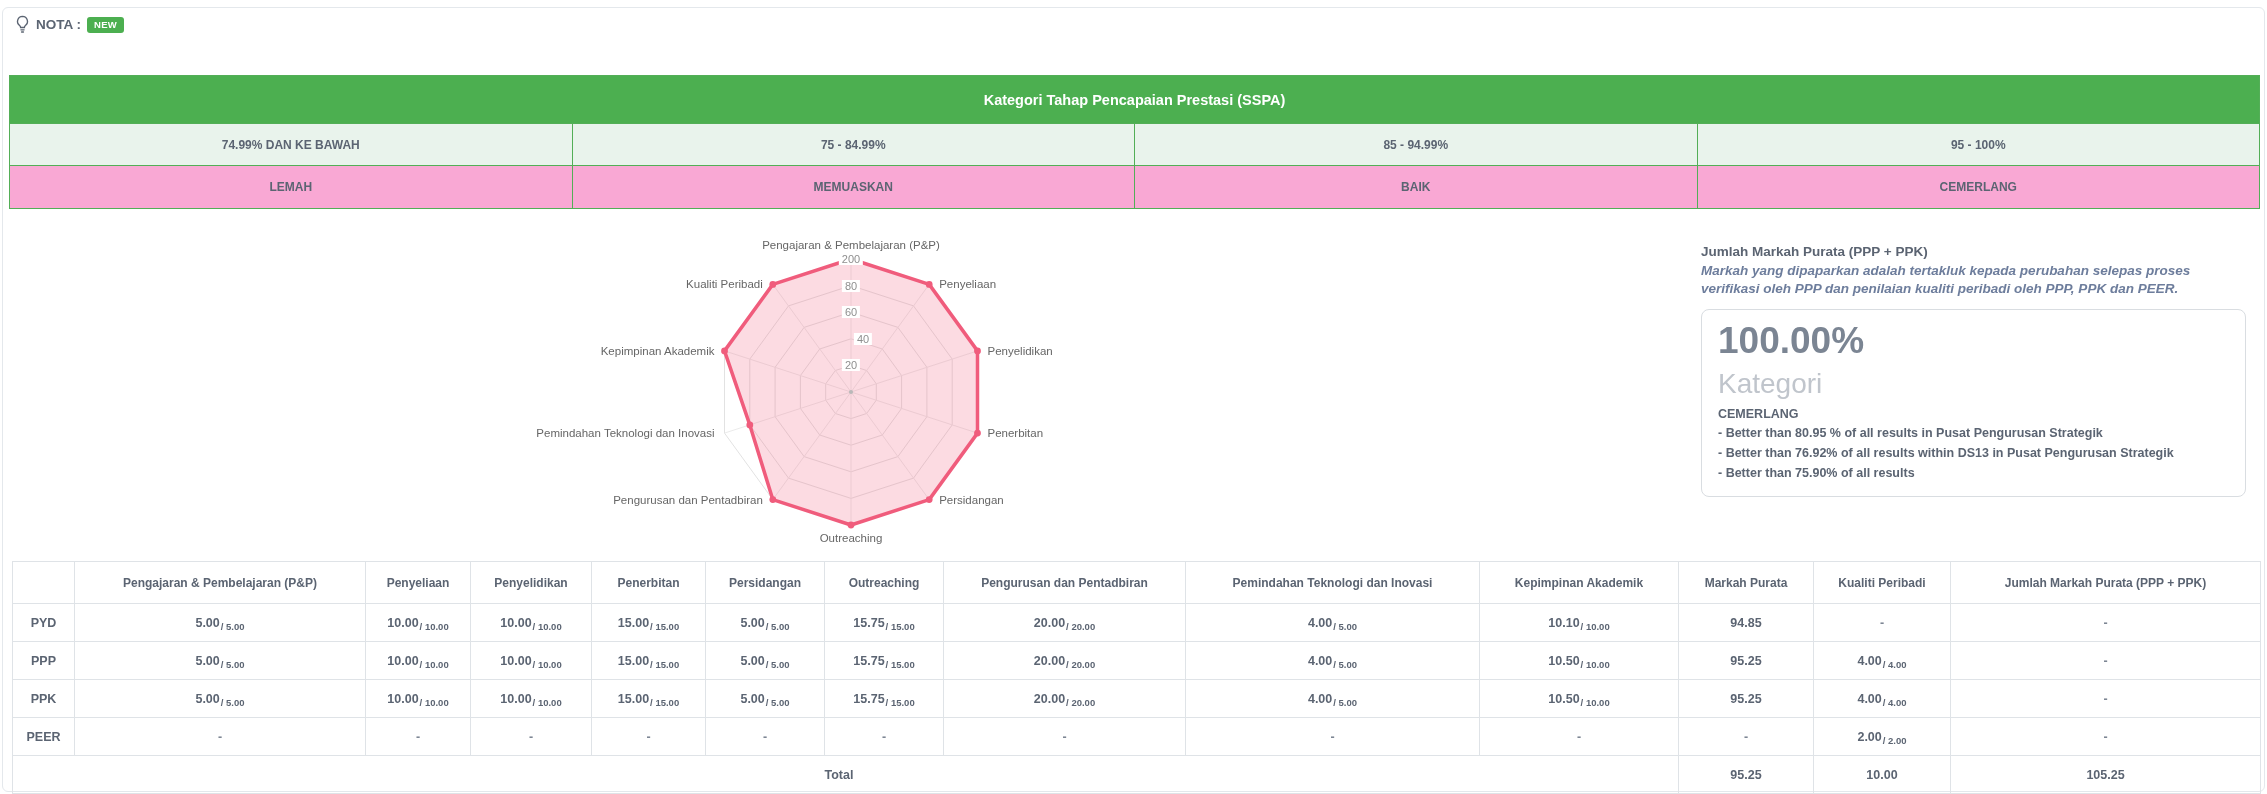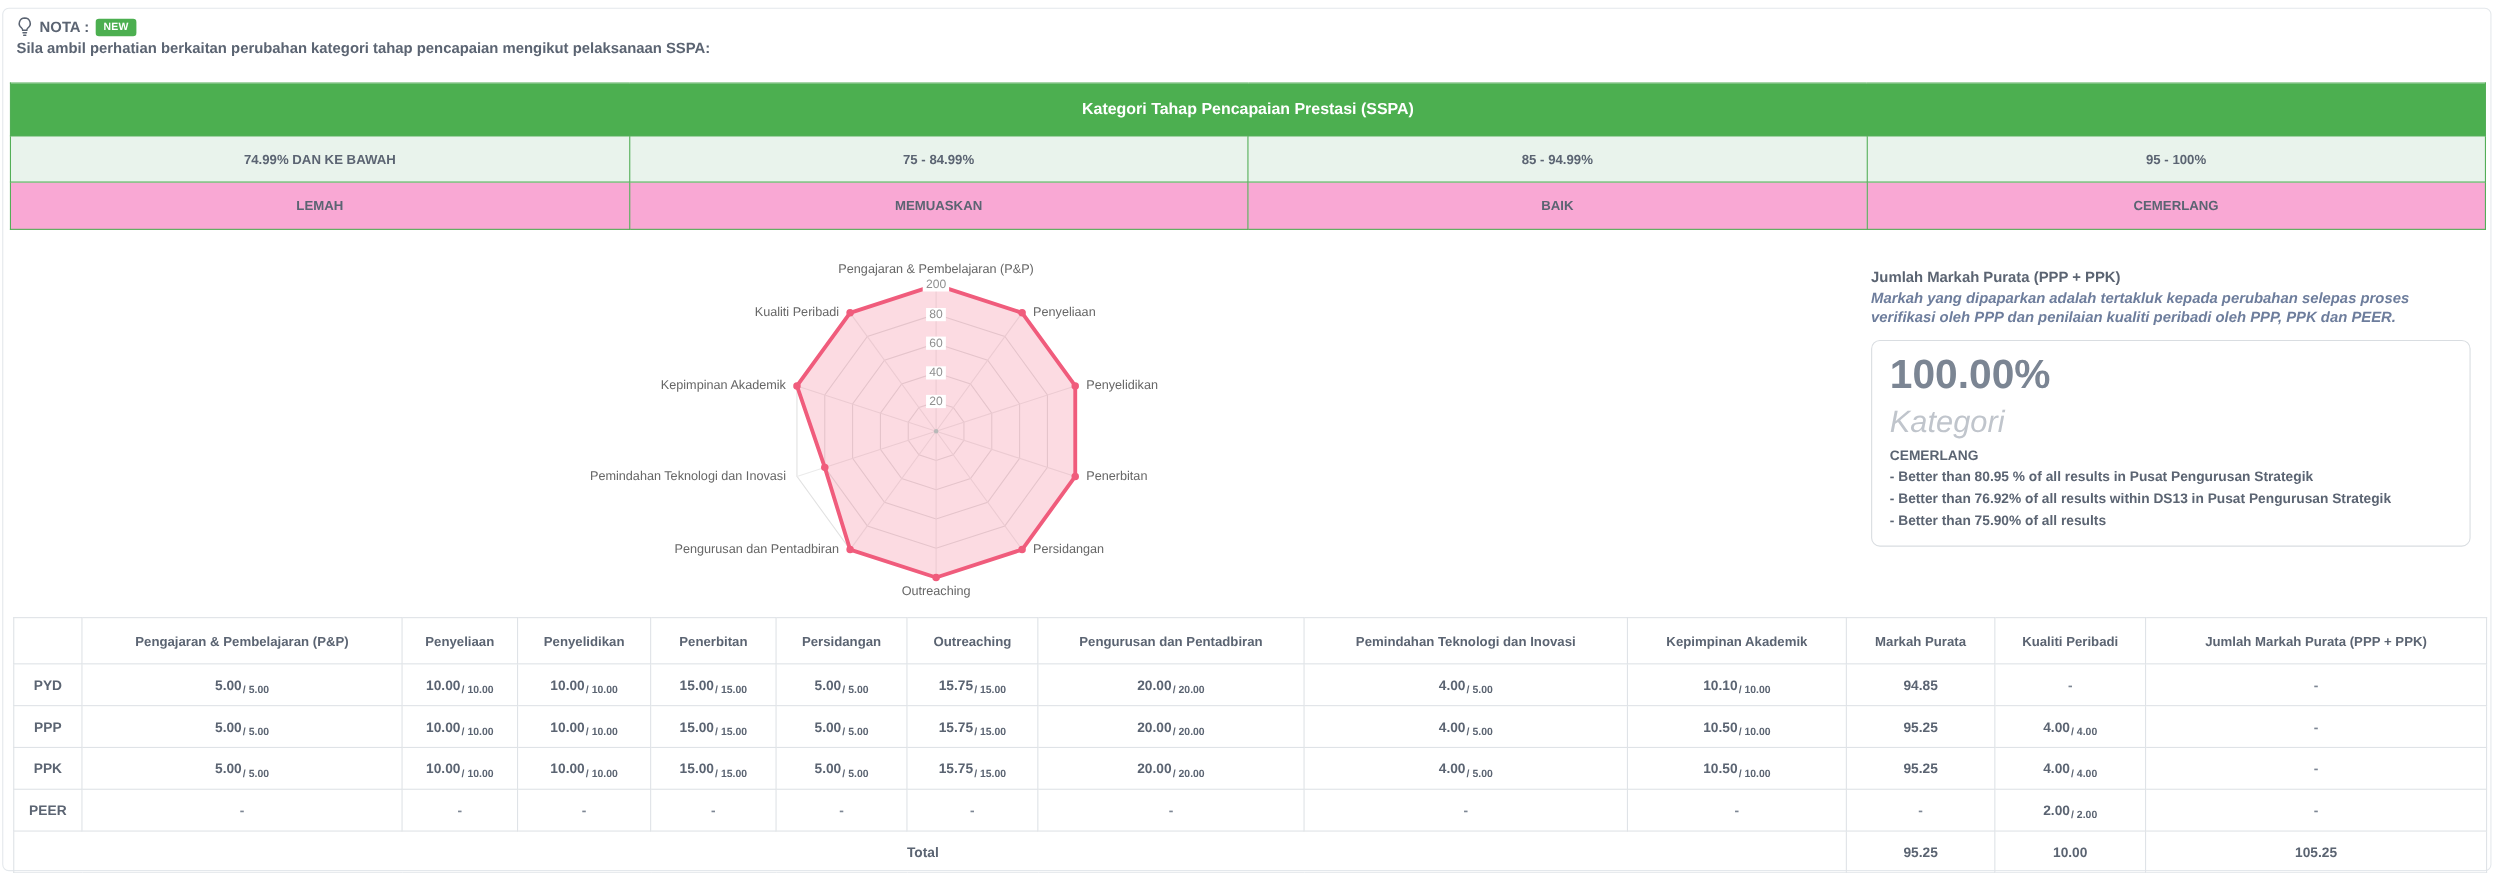--- a/index.html
+++ b/index.html
@@ -24,21 +24,21 @@
   .chart-wrap svg{position:absolute;left:0;top:0;overflow:visible;}
   .radar-label{position:absolute;font-size:11.5px;color:#666;white-space:nowrap;}
   .radar-tick{position:absolute;font-size:11px;color:#8f8f8f;background:#fff;padding:0 3px;transform:translate(-50%,-50%);}
 
   
   .summary{position:absolute;left:1698px;top:236px;width:545px;}
   .summary-title{font-size:13.5px;font-weight:bold;color:#5b6472;margin-bottom:3px;}
   .summary-note{font-size:13.5px;font-weight:bold;font-style:italic;color:#6d7d9c;line-height:1.35;}
   .summary-card{margin-top:11px;border:1px solid #d9dde1;border-radius:8px;padding:10px 28px 14px 16px;background:#fff;}
   .pct{font-size:37px;font-weight:bold;color:#7b8593;line-height:1.15;}
-  .kategori{font-size:28px;color:#c0c5cc;margin-top:6px;line-height:1.1;font-style:italic;}
+  .kategori{font-size:28px;color:#c0c5cc;margin-top:6px;line-height:1.1;}
   .cat-name{font-size:12.5px;font-weight:bold;color:#5b6472;margin-top:7px;}
   .cat-bullet{font-size:12.5px;font-weight:bold;color:#5b6472;margin-top:4px;line-height:1.3;}
 
   
   .score-table{position:absolute;left:9px;top:553px;width:2248px;border-collapse:collapse;table-layout:fixed;}
   .score-table th,.score-table td{border:1px solid #dfe3e7;text-align:center;vertical-align:middle;color:#5b6472;}
   .score-table th{height:39px;font-size:12px;font-weight:bold;}
   .score-table td{height:35px;font-size:12.5px;font-weight:bold;}
   .cell-main{font-size:12.5px;font-weight:bold;}
   .cell-of{font-size:9.5px;font-weight:bold;position:relative;top:3px;margin-left:1px;}
@@ -54,21 +54,20 @@
     <span style="display:inline-flex;">
       <svg width="15" height="19" viewBox="0 0 24 30" fill="none" stroke="#5b6472" stroke-width="2.2" stroke-linecap="round">
         <path d="M12 2a8 8 0 0 0-4.6 14.5c1 .8 1.6 2 1.6 3.2h6c0-1.2.6-2.4 1.6-3.2A8 8 0 0 0 12 2z"></path>
         <line x1="9.5" y1="23.5" x2="14.5" y2="23.5"></line>
         <line x1="10.5" y1="27" x2="13.5" y2="27"></line>
       </svg>
     </span>
     <span class="nota-label">NOTA :</span>
     <span class="new-badge">NEW</span>
   </div>
-  <div class="nota-sub">Sila ambil perhatian berkaitan perubahan kategori tahap pencapaian mengikut pelaksanaan SSPA:</div>
 
   <table class="sspa-table">
     <tbody>
         <tr>
       <th class="sspa-head" colspan="4">Kategori Tahap Pencapaian Prestasi (SSPA)</th>
     </tr>
     <tr class="sspa-range">
       <td>74.99% DAN KE BAWAH</td>
       <td>75 - 84.99%</td>
       <td>85 - 94.99%</td>
@@ -107,21 +106,21 @@
         <circle cx="526.4905166672554" cy="202.099260251868" r="3.4" fill="#f05c7c"></circle>
         <circle cx="478.17543855489896" cy="268.59926025186803" r="3.4" fill="#f05c7c"></circle>
         <circle cx="400" cy="294" r="3.4" fill="#f05c7c"></circle>
         <circle cx="321.8245614451011" cy="268.59926025186803" r="3.4" fill="#f05c7c"></circle>
         <circle cx="298.8075866661957" cy="193.8794082014944" r="3.4" fill="#f05c7c"></circle>
         <circle cx="273.5094833327446" cy="119.90073974813195" r="3.4" fill="#f05c7c"></circle>
         <circle cx="321.82456144510104" cy="53.400739748132" r="3.4" fill="#f05c7c"></circle>
         <circle cx="400" cy="161" r="2" fill="#b9b9b9"></circle>
       </svg>
       <div class="radar-tick" style="left: 400px; top: 134.4px;">20</div>
-      <div class="radar-tick" style="left: 400px; top: 107.8px; text-align: right;">40</div>
+      <div class="radar-tick" style="left: 412px; top: 107.8px; text-align: right;">40</div>
       <div class="radar-tick" style="left: 400px; top: 81.2px;">60</div>
       <div class="radar-tick" style="left: 400px; top: 54.6px;">80</div>
       <div class="radar-tick" style="left: 400px; top: 28px;">200</div>
       <div class="radar-label" style="left: 400px; top: 14px; transform: translate(-50%, -50%);">Pengajaran &amp; Pembelajaran (P&amp;P)</div>
       <div class="radar-label" style="left: 488.175px; top: 53.4007px; transform: translate(0px, -50%);">Penyeliaan</div>
       <div class="radar-label" style="left: 536.491px; top: 119.901px; transform: translate(0px, -50%);">Penyelidikan</div>
       <div class="radar-label" style="left: 536.491px; top: 202.099px; transform: translate(0px, -50%);">Penerbitan</div>
       <div class="radar-label" style="left: 488.175px; top: 268.599px; transform: translate(0px, -50%);">Persidangan</div>
       <div class="radar-label" style="left: 400px; top: 307px; transform: translate(-50%, -50%);">Outreaching</div>
       <div class="radar-label" style="left: 311.825px; top: 268.599px; transform: translate(-100%, -50%);">Pengurusan dan Pentadbiran</div>

